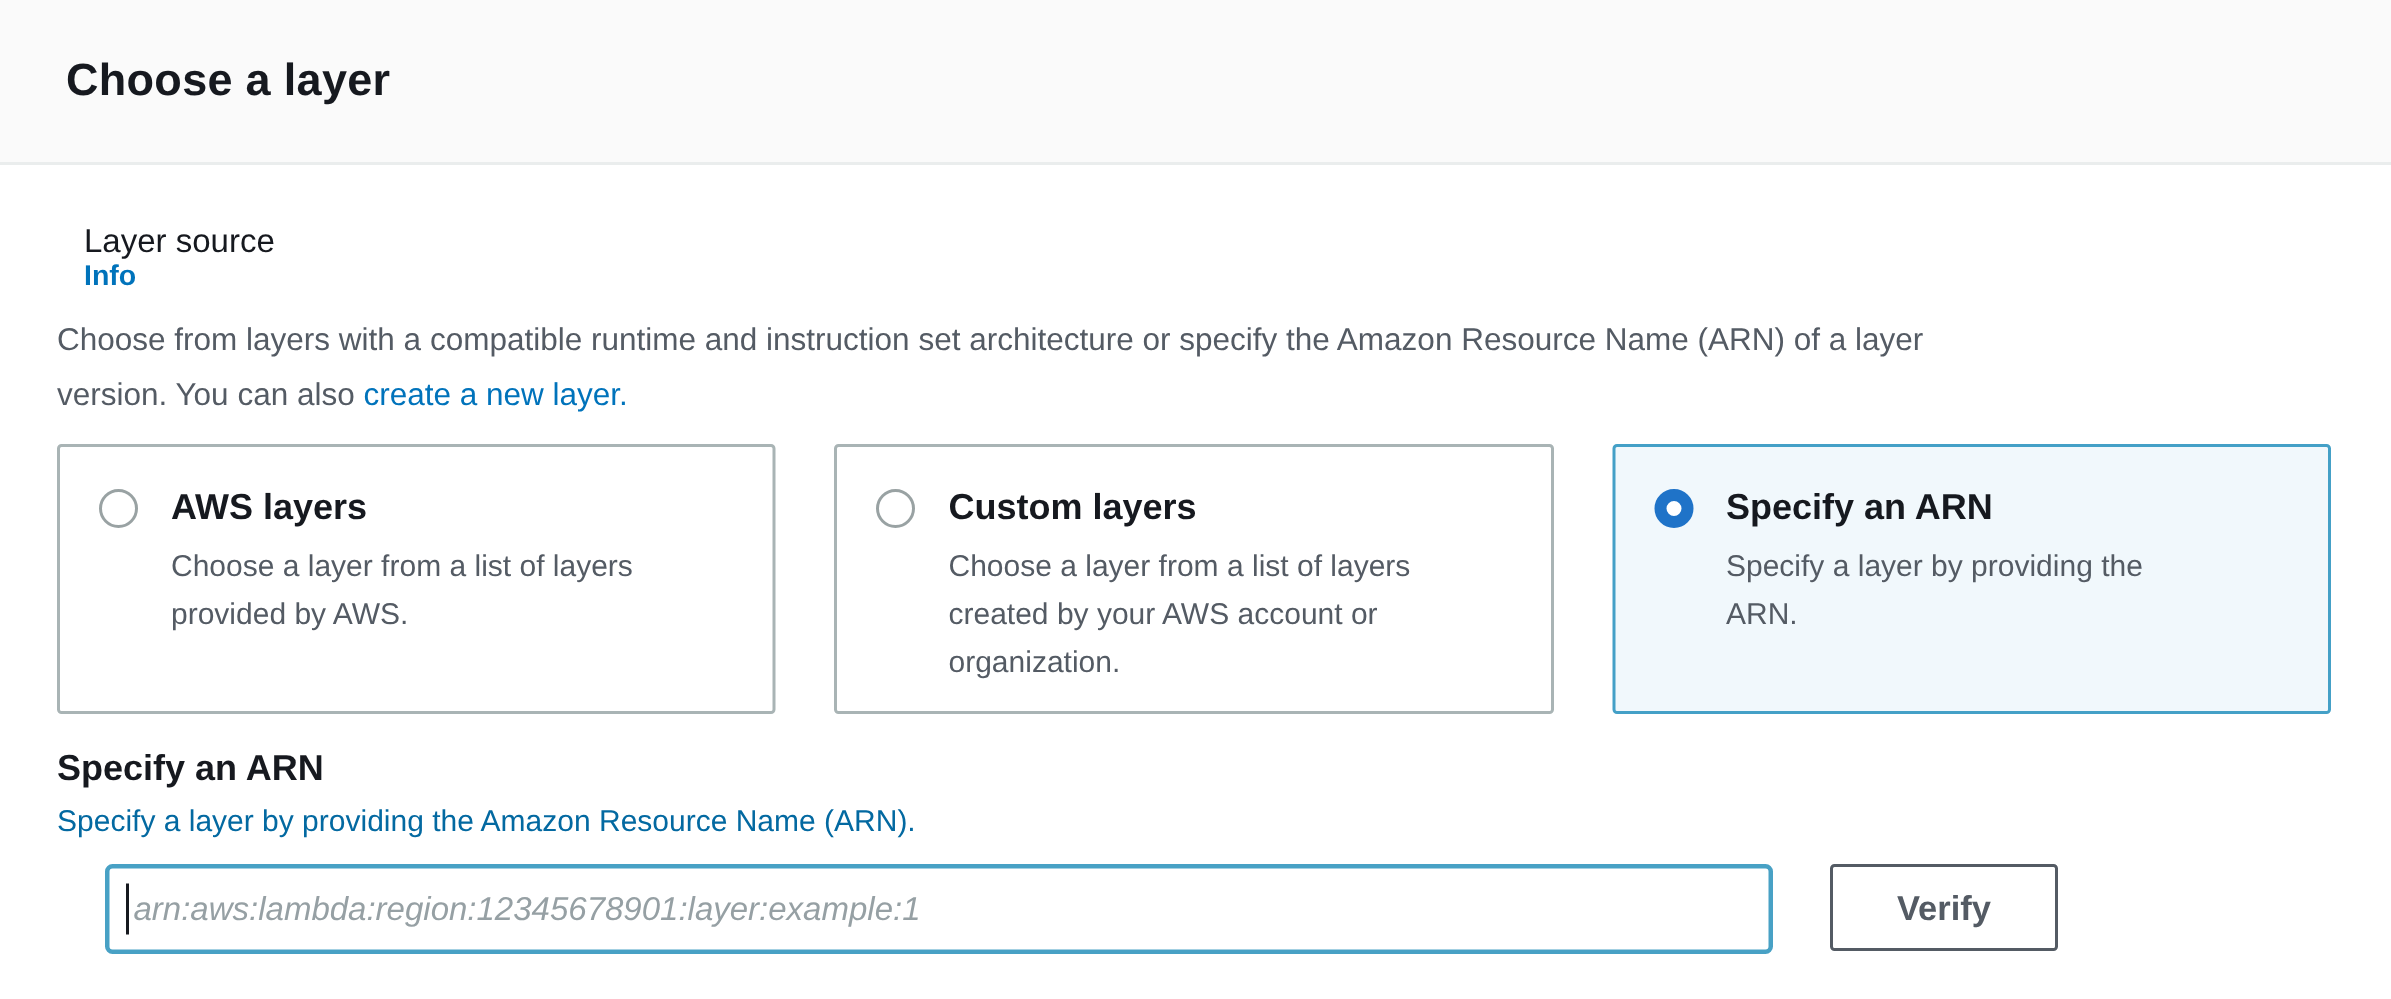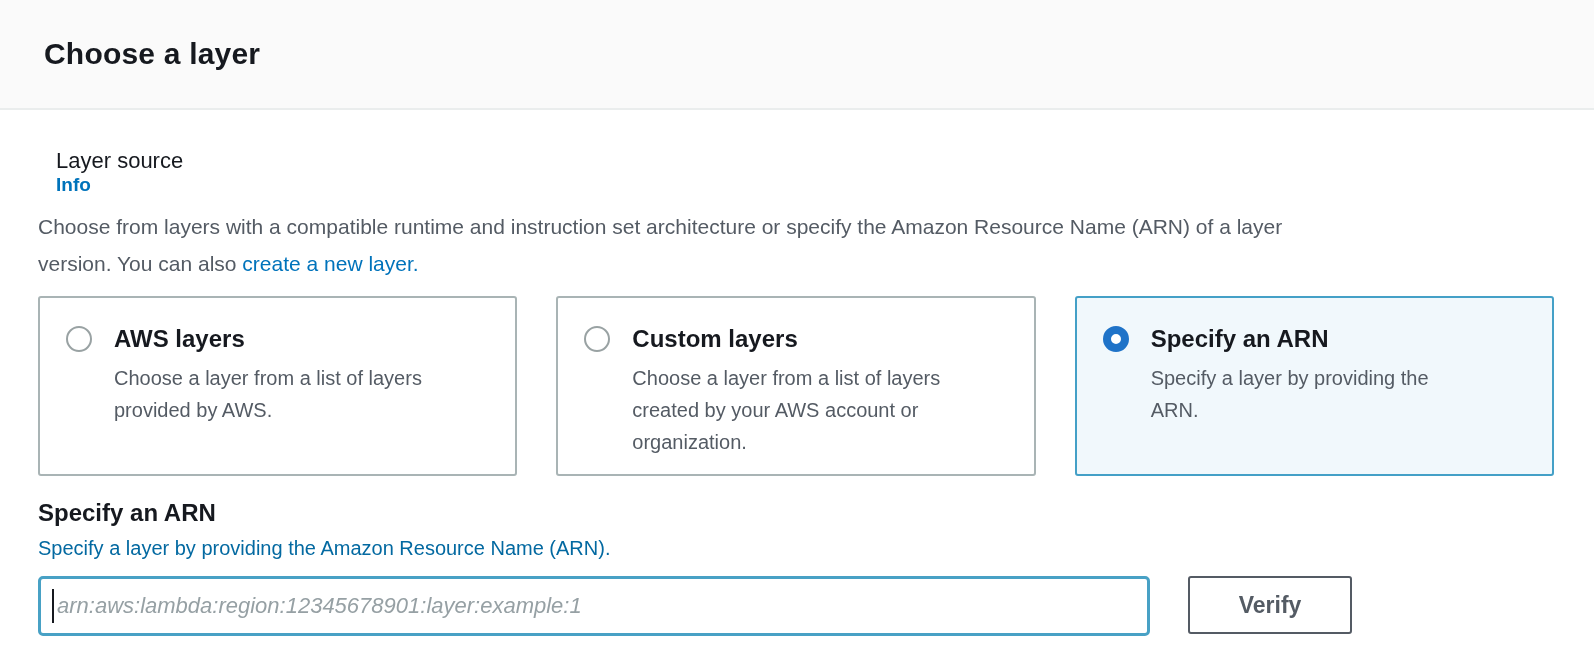--- a/index.html
+++ b/index.html
@@ -73,42 +73,42 @@
   .tile-title { font-size: 24px; font-weight: 700; color: #16191f; line-height: 34px; }
   .tile-desc {
     font-size: 20px; color: #545b64; line-height: 32px;
     margin-top: 6px; max-width: 330px;
   }
 
   
   .arn-title { font-size: 24px; font-weight: 700; color: #16191f; margin-bottom: 10px; }
   .arn-desc { font-size: 20px; color: #0369a1; margin-bottom: 16px; }
 
-  .input-row { display: flex; align-items: flex-start; gap: 38px; }
+  .input-row { display: flex; align-items: flex-start; gap: 38px; margin-left: 32px; }
   .input-wrap { position: relative; width: 1112px; }
   .arn-input {
     width: 100%; height: 60px;
     border: 3px solid #48a1c5;
     border-radius: 5px;
     padding: 0 16px;
     font-family: "Liberation Sans", sans-serif;
     font-size: 22px;
     color: #16191f;
     outline: none;
     background: #ffffff;
   }
   .arn-input::placeholder { color: #96a0a4; font-style: italic; opacity: 1; }
   .caret {
     position: absolute;
     left: 14px; top: 13px;
     width: 2px; height: 34px;
     background: #16191f;
   }
   .verify-btn {
-    width: 164px; height: 58px;
+    width: 152px; height: 58px;
     background: #ffffff;
     border: 2px solid #545b64;
     border-radius: 3px;
     font-family: "Liberation Sans", sans-serif;
     font-size: 23px;
     font-weight: 700;
     color: #545b64;
     cursor: pointer;
   }
 </style>

